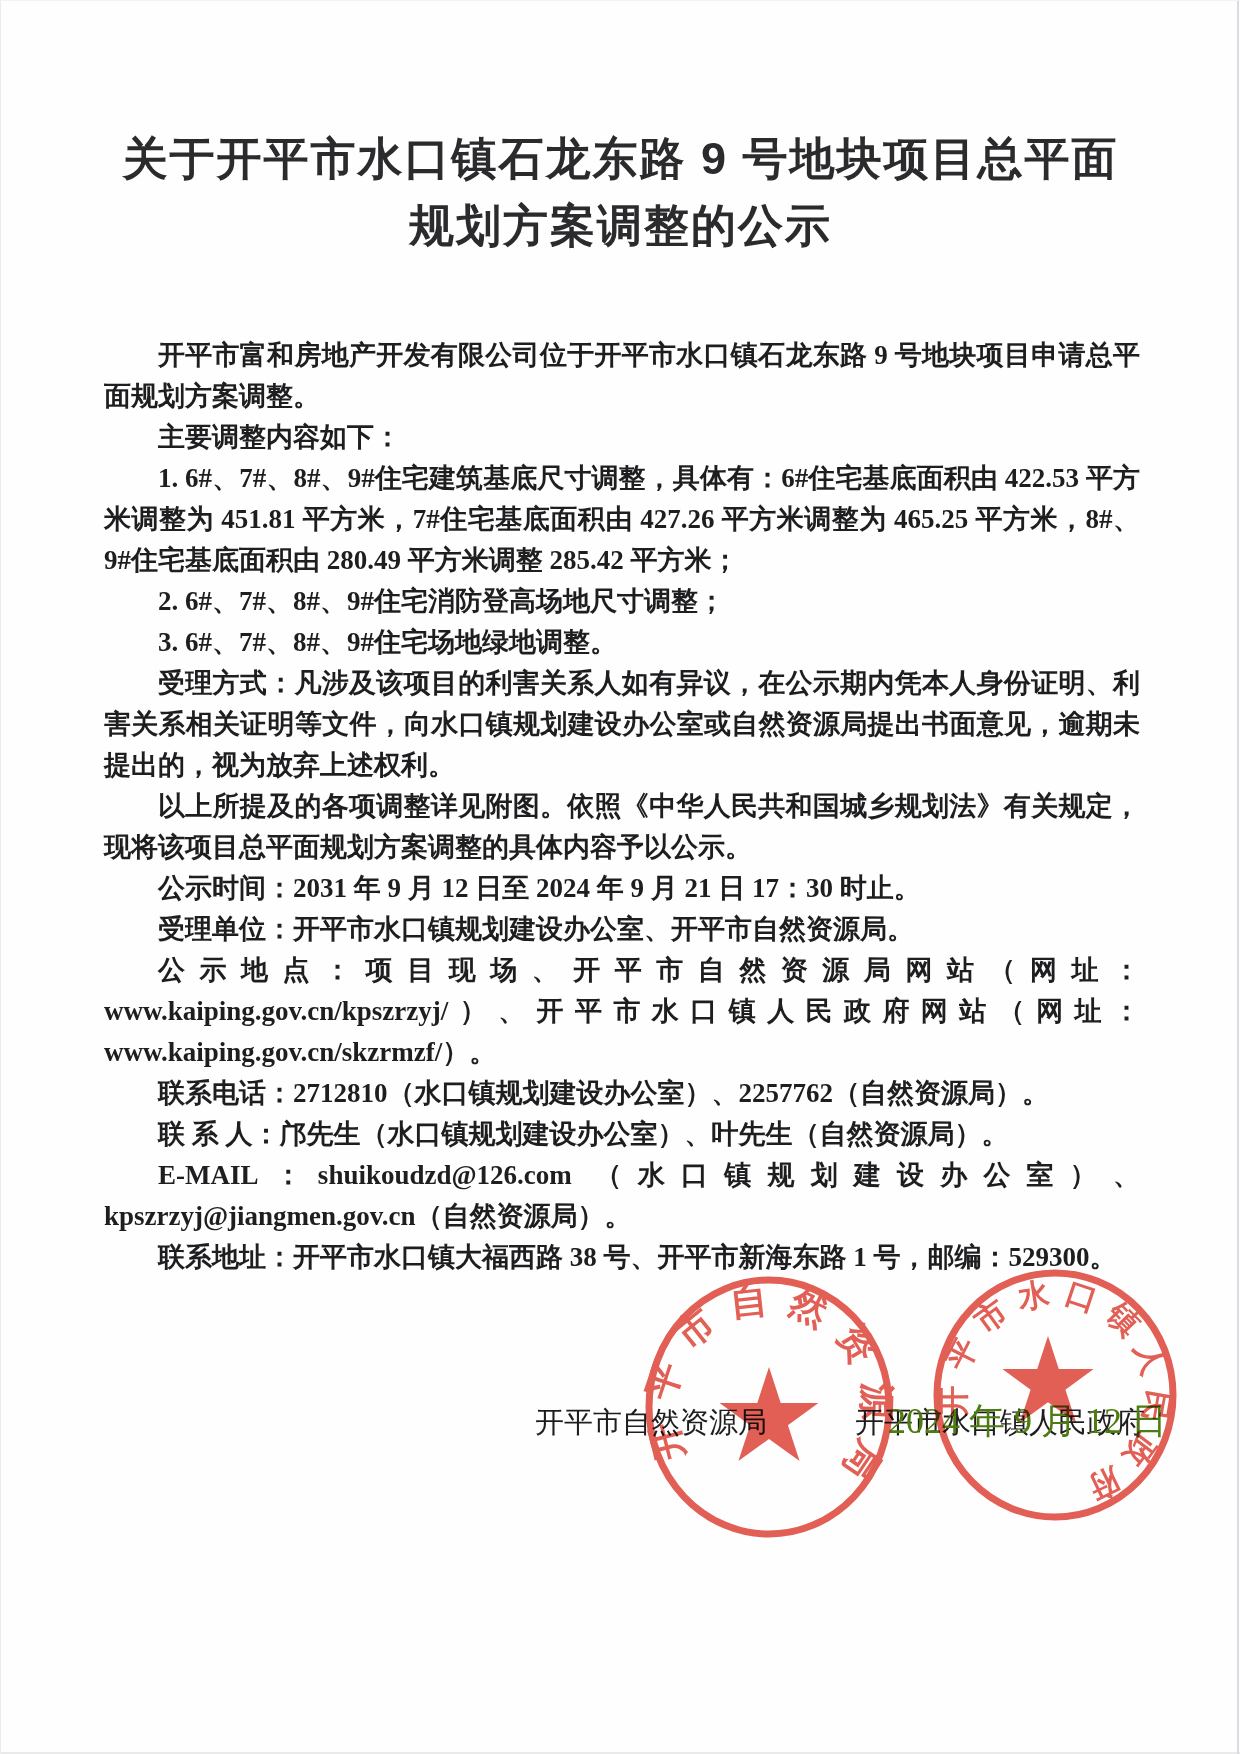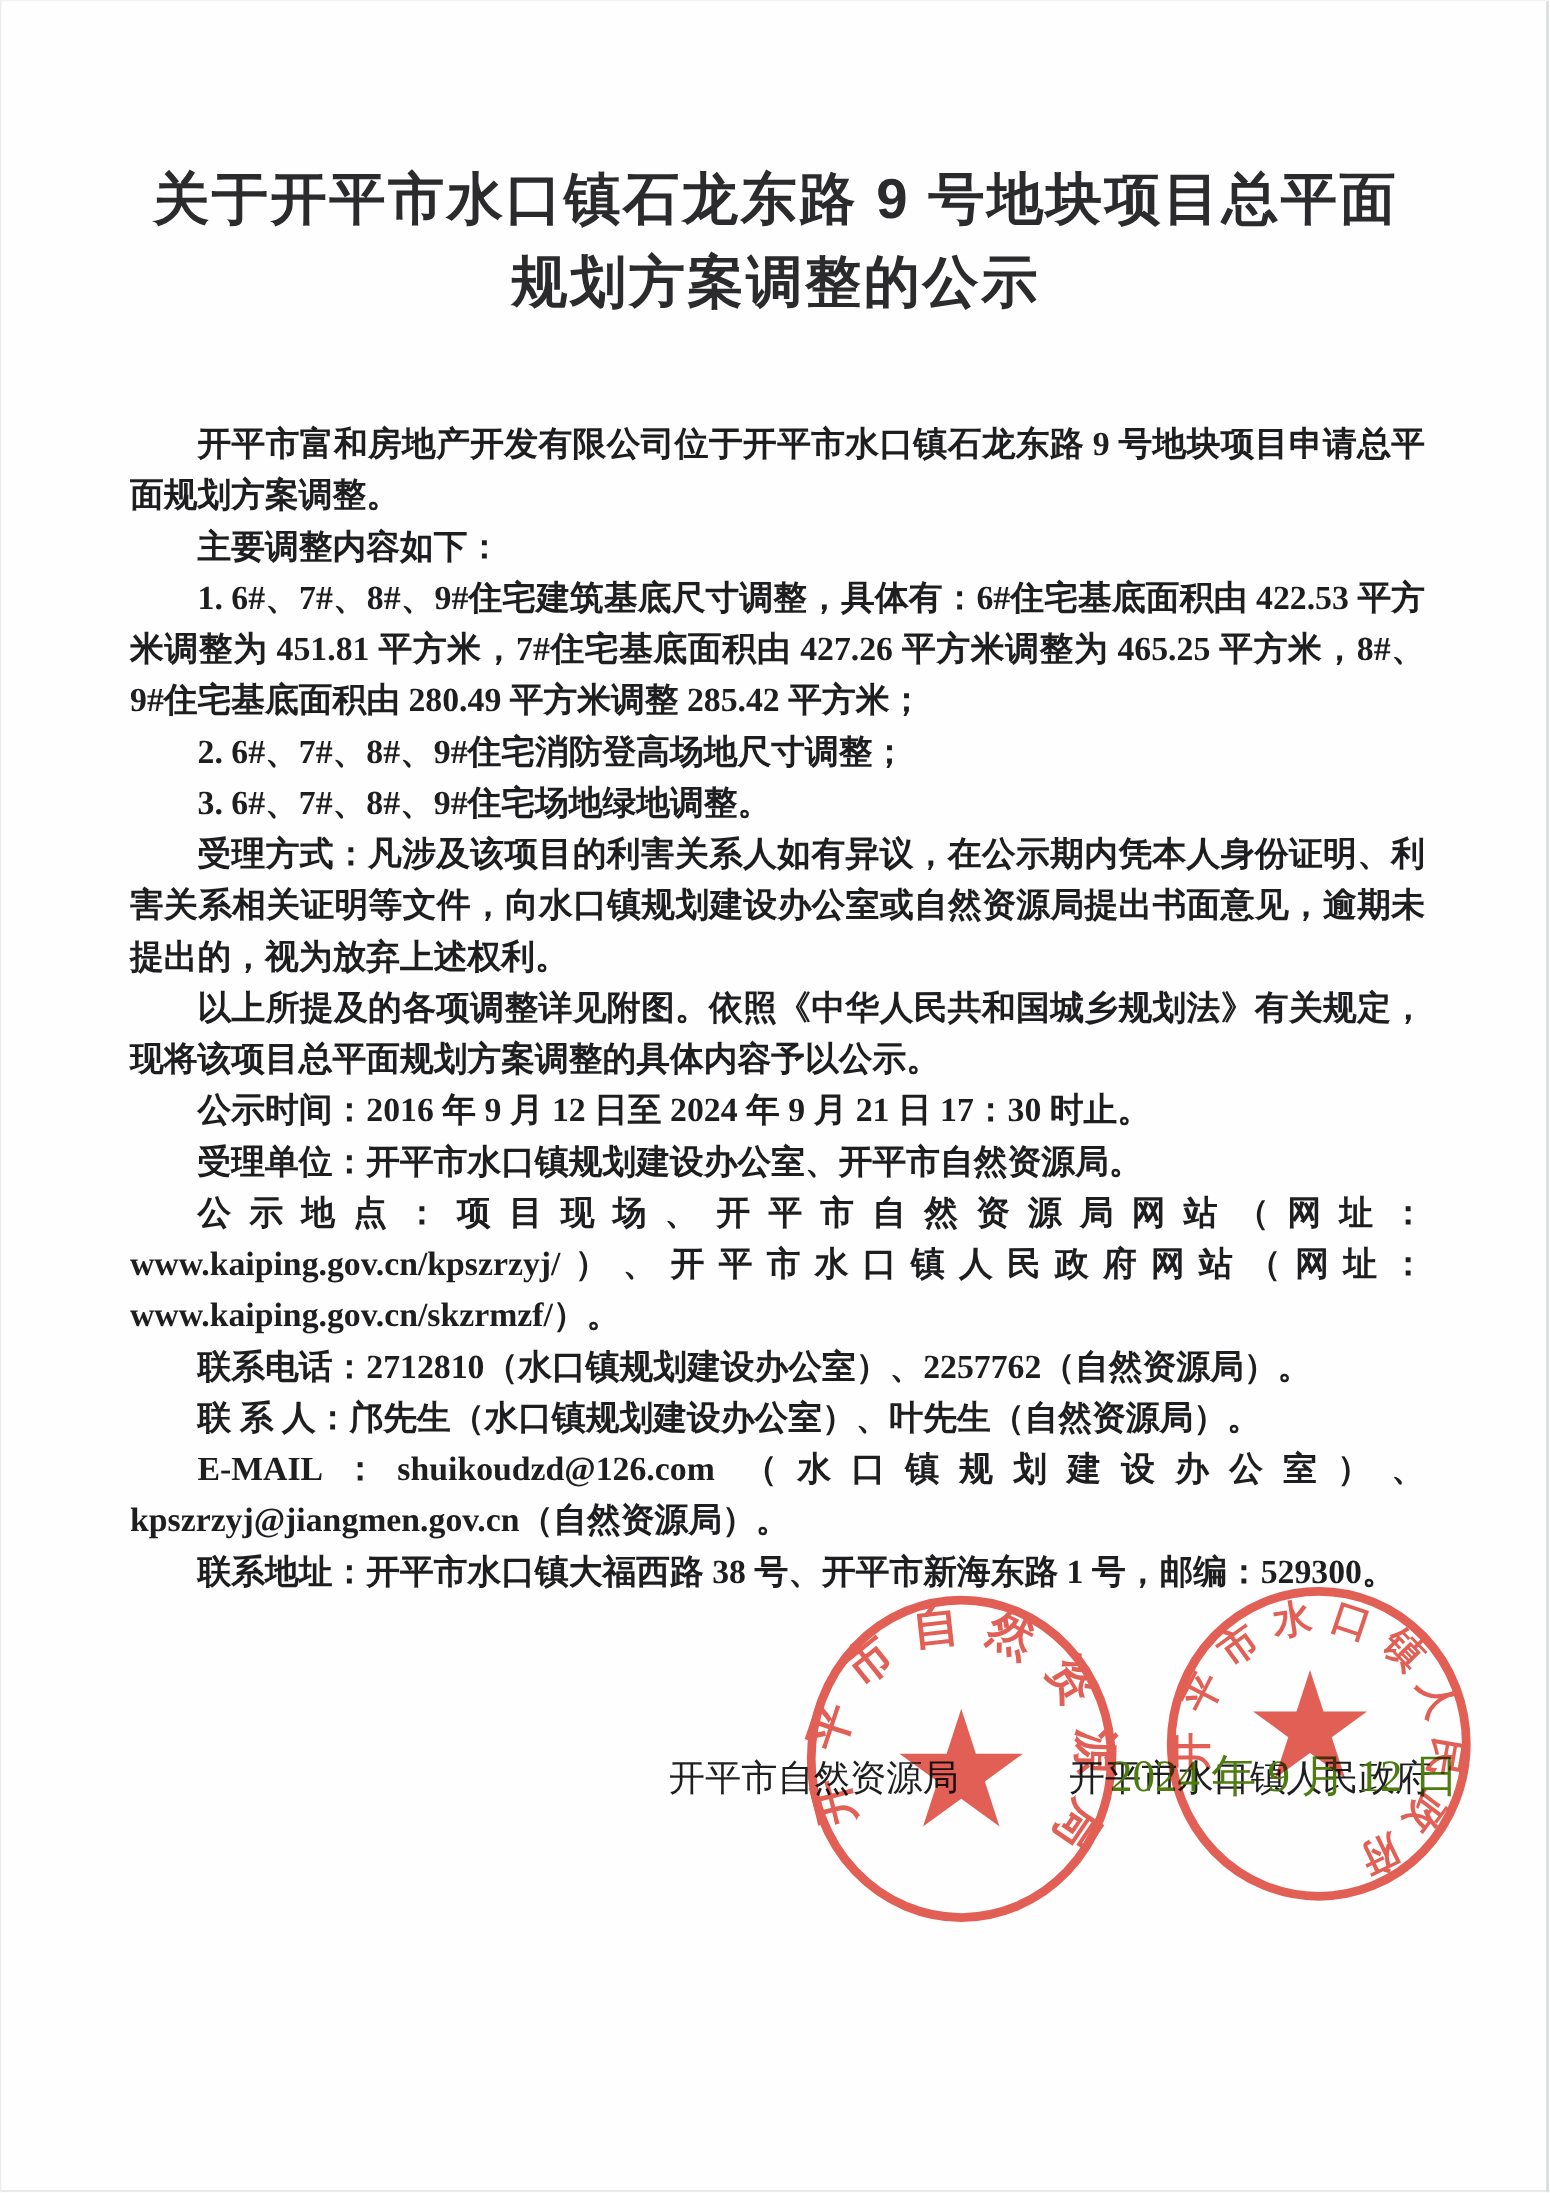--- a/index.html
+++ b/index.html
@@ -84,21 +84,21 @@
   <h1 class="doc-title">关于开平市水口镇石龙东路 9 号地块项目总平面规划方案调整的公示</h1>
 
   <div class="doc-body">
     <p>开平市富和房地产开发有限公司位于开平市水口镇石龙东路 9 号地块项目申请总平面规划方案调整。</p>
     <p>主要调整内容如下：</p>
     <p>1. 6#、7#、8#、9#住宅建筑基底尺寸调整，具体有：6#住宅基底面积由 422.53 平方米调整为 451.81 平方米，7#住宅基底面积由 427.26 平方米调整为 465.25 平方米，8#、9#住宅基底面积由 280.49 平方米调整 285.42 平方米；</p>
     <p>2. 6#、7#、8#、9#住宅消防登高场地尺寸调整；</p>
     <p>3. 6#、7#、8#、9#住宅场地绿地调整。</p>
     <p>受理方式：凡涉及该项目的利害关系人如有异议，在公示期内凭本人身份证明、利害关系相关证明等文件，向水口镇规划建设办公室或自然资源局提出书面意见，逾期未提出的，视为放弃上述权利。</p>
     <p>以上所提及的各项调整详见附图。依照《中华人民共和国城乡规划法》有关规定，现将该项目总平面规划方案调整的具体内容予以公示。</p>
-    <p>公示时间：2016 年 9 月 12 日至 2024 年 9 月 21 日 17：30 时止。</p>
+    <p>公示时间：2031 年 9 月 12 日至 2024 年 9 月 21 日 17：30 时止。</p>
     <p>受理单位：开平市水口镇规划建设办公室、开平市自然资源局。</p>
     <p>公示地点：项目现场、开平市自然资源局网站（网址：www.kaiping.gov.cn/kpszrzyj/）、开平市水口镇人民政府网站（网址：www.kaiping.gov.cn/skzrmzf/）。</p>
     <p>联系电话：2712810（水口镇规划建设办公室）、2257762（自然资源局）。</p>
     <p>联 系 人：邝先生（水口镇规划建设办公室）、叶先生（自然资源局）。</p>
     <p>E-MAIL：shuikoudzd@126.com （水口镇规划建设办公室）、kpszrzyj@jiangmen.gov.cn（自然资源局）。</p>
     <p>联系地址：开平市水口镇大福西路 38 号、开平市新海东路 1 号，邮编：529300。</p>
   </div>
 
   <div class="signature">
     <span class="org-left">开平市自然资源局</span><span class="org-right">开平市水口镇人民政府</span>

